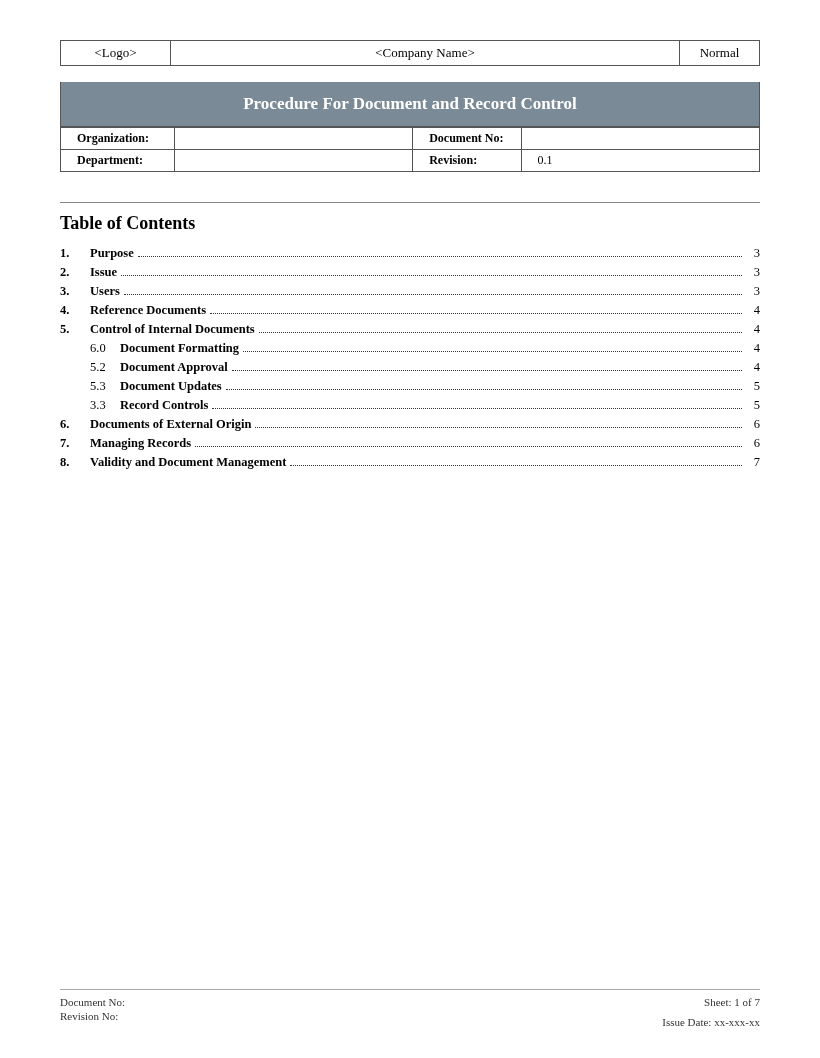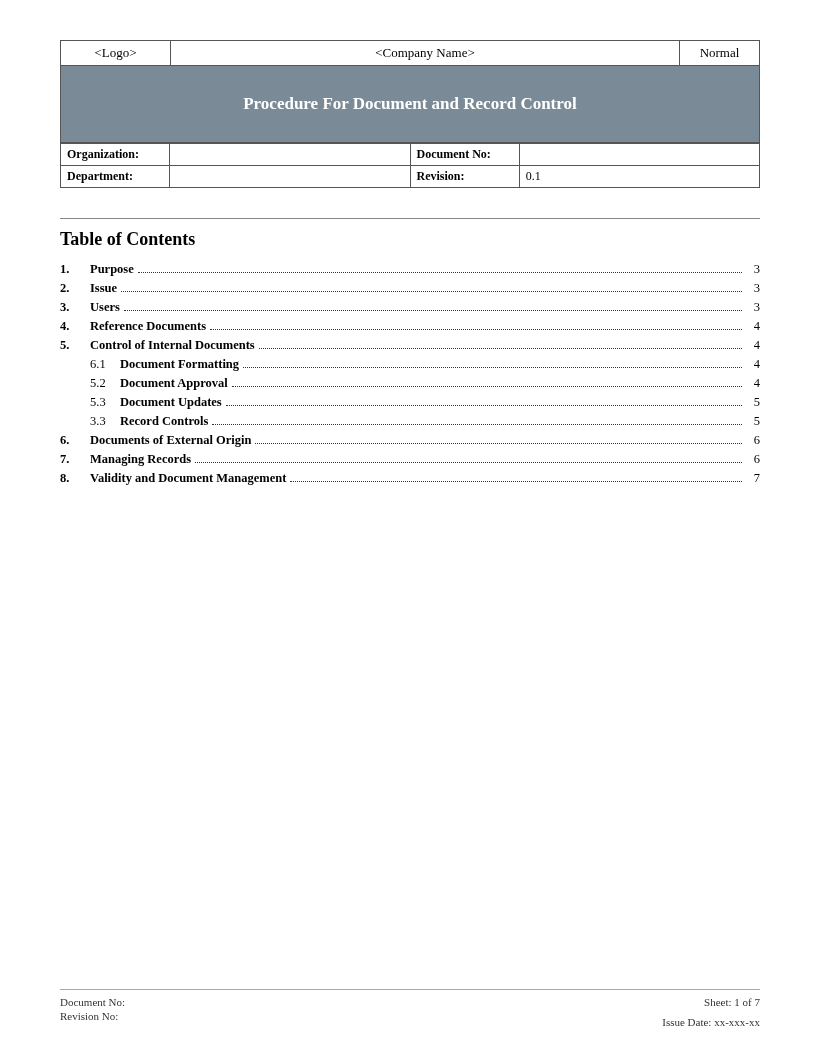--- a/index.html
+++ b/index.html
@@ -24,21 +24,21 @@
       position: relative;
       padding: 40px 60px 80px 60px;
       display: flex;
       flex-direction: column;
     }
 
     
     .header-table {
       width: 100%;
       border-collapse: collapse;
-      margin-bottom: 0;
+      margin-bottom: 16px;
       border-radius: 8px;
     }
 
     .header-table td {
       border: 1px solid #555;
       padding: 4px 8px;
       font-size: 13px;
     }
 
     .header-top-logo {
@@ -56,37 +56,37 @@
       width: 80px;
       text-align: center;
       font-size: 13px;
     }
 
     
     .title-banner {
       background: #7a8a96;
       color: #ffffff;
       text-align: center;
-      padding: 28px;
+      padding: 12px;
       font-size: 17px;
       font-weight: bold;
       width: 100%;
       border: 1px solid #555;
       border-top: none;
     }
 
     
     .info-table {
       width: 100%;
       border-collapse: collapse;
     }
 
     .info-table td {
       border: 1px solid #555;
-      padding: 3px 6px;
+      padding: 3px 16px;
       font-size: 12px;
     }
 
     .info-table td.label {
       font-weight: bold;
       width: 100px;
     }
 
     .info-table td.value {
       width: 220px;
@@ -239,21 +239,21 @@
           <span class="toc-dots"></span>
           <span class="toc-page">4</span>
         </li>
         <li class="toc-item">
           <span class="toc-num bold-num">5.</span>
           <span class="toc-text">Control of Internal Documents</span>
           <span class="toc-dots"></span>
           <span class="toc-page">4</span>
         </li>
         <li class="toc-item sub">
-          <span class="toc-num">6.1</span>
+          <span class="toc-num">6.0</span>
           <span class="toc-text">Document Formatting</span>
           <span class="toc-dots"></span>
           <span class="toc-page">4</span>
         </li>
         <li class="toc-item sub">
           <span class="toc-num">5.2</span>
           <span class="toc-text">Document Approval</span>
           <span class="toc-dots"></span>
           <span class="toc-page">4</span>
         </li>

